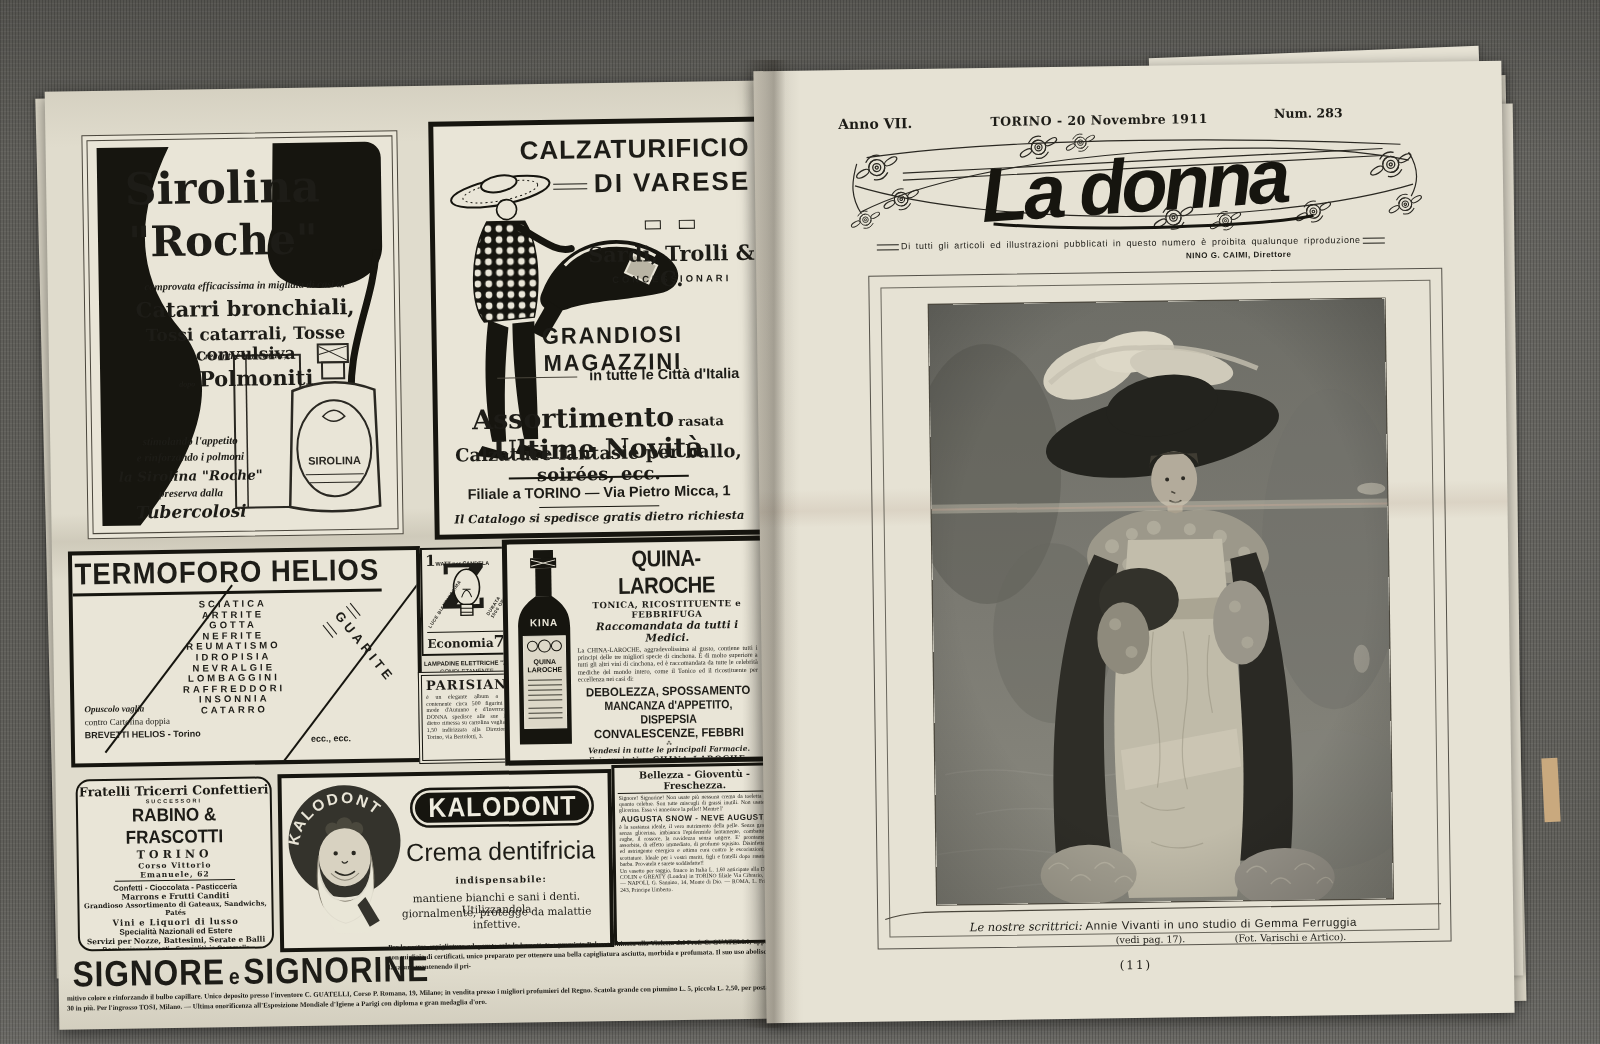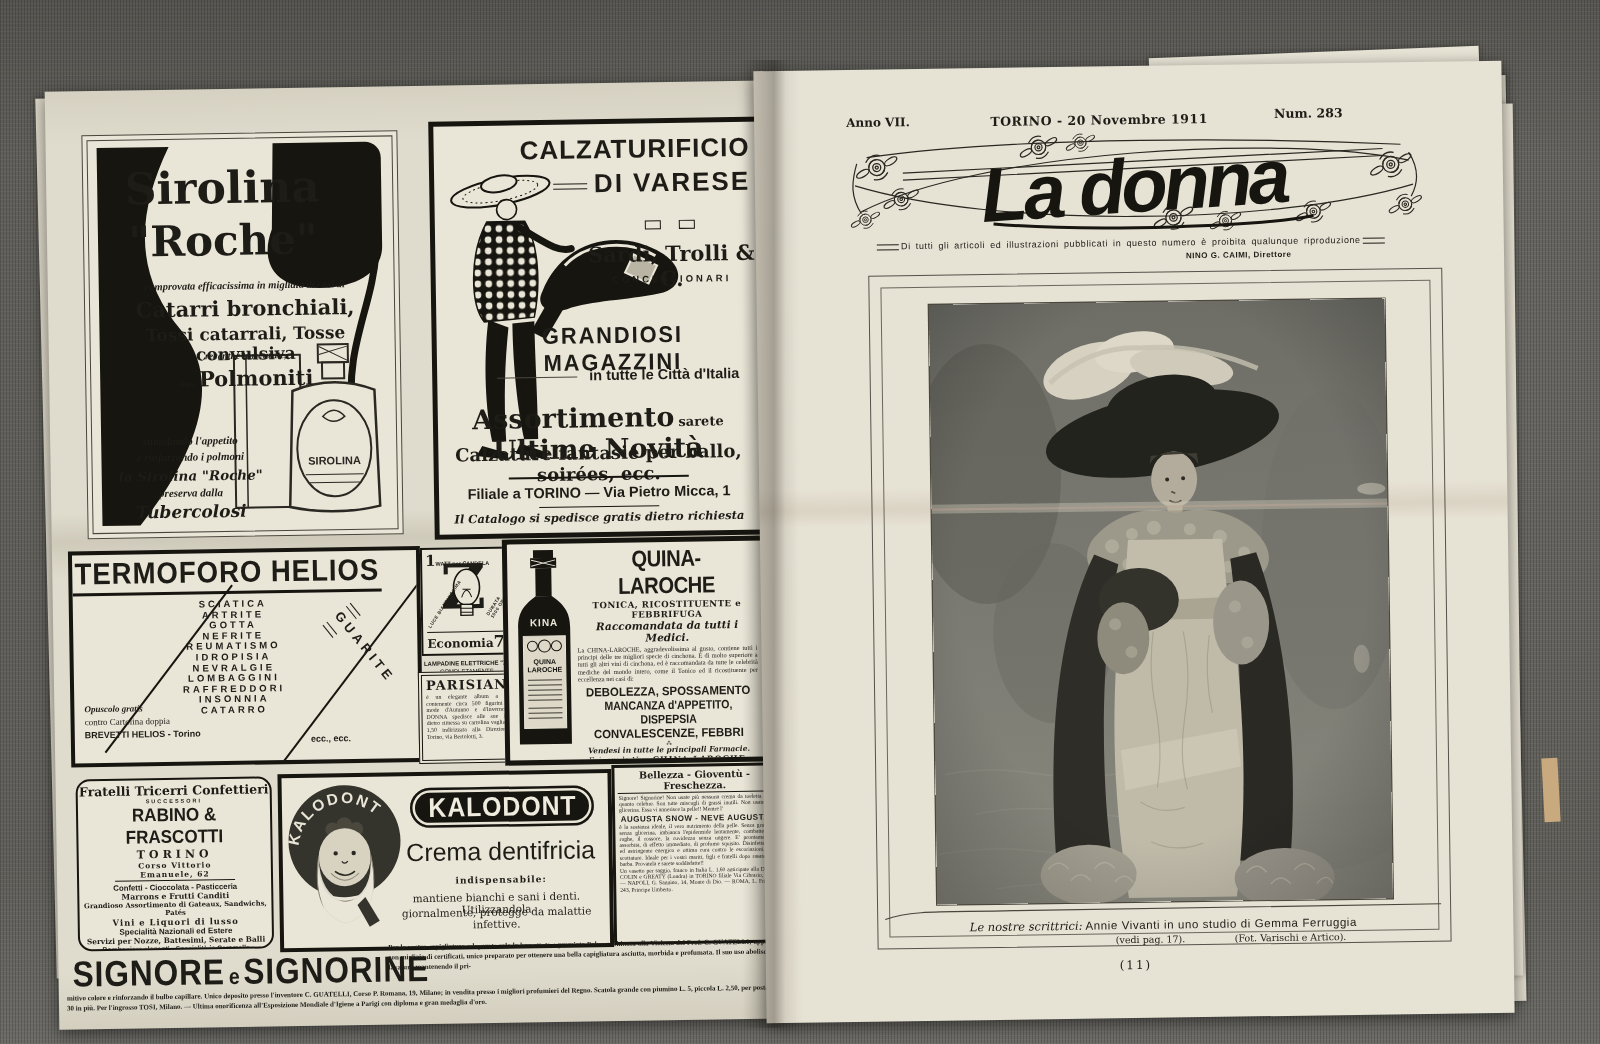--- a/index.html
+++ b/index.html
@@ -121,21 +121,21 @@
     </div>
     <div class="abs ctr serif b" style="right:4px;top:118px;width:180px;font-size:21px;">Sardi, Trolli &amp; C.</div>
     <div class="abs ctr sans b" style="right:4px;top:150px;width:180px;font-size:9.5px;letter-spacing:3px;">CONCESSIONARI</div>
     <div class="abs ctr sans b" style="left:40px;top:198px;width:286px;font-size:23px;letter-spacing:2px;transform:scaleX(.95);transform-origin:left;">GRANDIOSI MAGAZZINI</div>
     <div class="abs" style="left:60px;top:242px;width:260px;">
       <span style="display:inline-block;width:80px;height:1px;background:#4a463c;vertical-align:middle;margin-right:8px;"></span>
       <span class="sans b" style="font-size:14.5px;">in tutte le Città d'Italia</span>
     </div>
     <div class="abs ctr" style="left:0;top:278px;width:320px;">
       <span class="serif b" style="font-size:27px;">Assortimento</span>
-      <span class="serif b" style="font-size:13px;">sarete</span>
+      <span class="serif b" style="font-size:13px;">rasata</span>
       <span class="serif b" style="font-size:27px;">Ultime Novità</span>
     </div>
     <div class="abs ctr serif b" style="left:0;top:318px;width:320px;font-size:18px;">Calzature fantasie per ballo, soirées, ecc.</div>
     <div class="abs" style="left:70px;top:352px;width:180px;height:1.5px;background:#16150f;"></div>
     <div class="abs ctr sans b" style="left:0;top:360px;width:320px;font-size:14.5px;">Filiale a TORINO — Via Pietro Micca, 1</div>
     <div class="abs" style="left:100px;top:382px;width:120px;height:1px;background:#16150f;"></div>
     <div class="abs ctr serif b i" style="left:0;top:386px;width:320px;font-size:11.5px;">Il Catalogo si spedisce gratis dietro richiesta</div>
   </div>
 
   <div class="ad" style="left:16px;top:460px;width:344px;height:208px;border:4px solid #16150f;">
@@ -153,21 +153,21 @@
       <div class="sans b">LOMBAGGINI</div>
       <div class="sans b">RAFFREDDORI</div>
       <div class="sans b">INSONNIA</div>
       <div class="sans b">CATARRO</div>
     </div>
     <div class="abs sans b" style="left:246px;top:78px;transform:rotate(52deg);font-size:13px;letter-spacing:4px;">
       <span class="dbl" style="width:16px;"></span> <span>GUARITE</span> <span class="dbl" style="width:16px;"></span>
     </div>
     <div class="abs sans b" style="left:236px;top:182px;font-size:9px;">ecc., ecc.</div>
     <div class="abs" style="left:10px;top:148px;font-size:9px;line-height:13px;">
-      <div><span class="i b">Opuscolo gratis</span></div>
+      <div><span class="i b">Opuscolo vaglia</span></div>
       <div>contro Cartolina doppia</div>
       <div class="sans b">BREVETTI HELIOS - Torino</div>
     </div>
   </div>
 
   <div class="abs" style="left:368px;top:462px;width:94px;height:180px;">
     <div class="abs" style="left:0;top:0;width:90px;height:104px;border:2px solid #16150f;background:#e9e5d7;">
       <div class="abs" style="left:3px;top:2px;"><span class="serif b" style="font-size:15px;">1</span><span class="sans b" style="font-size:5.5px;">WATT per CANDELA</span></div>
       <div class="abs serif b" style="left:18px;top:8px;font-size:62px;line-height:60px;">Z</div>
       <svg width="34" height="52" viewBox="0 0 34 52" style="position:absolute;left:27px;top:18px;">
@@ -300,21 +300,21 @@
       <span style="font-size:36px;letter-spacing:1px;">SIGNORE</span>
       <span style="font-size:22px;">e</span>
       <span style="font-size:36px;letter-spacing:1px;">SIGNORINE</span>
     </div>
     <div class="abs just" style="left:330px;top:2px;width:396px;font-size:7px;line-height:10px;font-weight:bold;">Per la vostra capigliatura adoperate solo la brevettata e premiata Polvere Chinata alla Violetta del Prof. C. GUATELLI; approvata con migliaia di certificati, unico preparato per ottenere una bella capigliatura asciutta, morbida e profumata. Il suo uso abolisce ogni lavatura mantenendo il pri-</div>
     <div class="abs just" style="left:8px;top:48px;width:718px;font-size:7px;line-height:10px;font-weight:bold;">mitivo colore e rinforzando il bulbo capillare. Unico deposito presso l'inventore C. GUATELLI, Corso P. Romana, 19, Milano; in vendita presso i migliori profumieri del Regno. Scatola grande con piumino L. 5, piccola L. 2,50, per posta cent. 30 in più. Per l'ingrosso TOSI, Milano. — Ultima onorificenza all'Esposizione Mondiale d'Igiene a Parigi con diploma e gran medaglia d'oro.</div>
   </div>
 </div>
 
 <div id="right-page" class="page" style="z-index:5;">
-  <div class="abs serif b" style="left:92px;top:46px;font-size:12px;">Anno VII.</div>
+  <div class="abs serif b" style="left:84px;top:46px;font-size:14px;">Anno VII.</div>
   <div class="abs ctr serif b" style="left:185px;top:46px;width:320px;font-size:12.5px;letter-spacing:.5px;">TORINO - 20 Novembre 1911</div>
   <div class="abs serif b" style="left:520px;top:42px;font-size:12.5px;">Num. 283</div>
 
   <div class="abs" style="left:88px;top:64px;width:584px;height:104px;">
     <svg width="584" height="104" viewBox="0 0 584 104" style="position:absolute;left:0;top:0;">
       <defs>
         <g id="rose" stroke="#2a2822" fill="none" stroke-width="1.3">
           <circle r="8"></circle>
             <circle r="4"></circle>
             <circle r="1.5"></circle>

